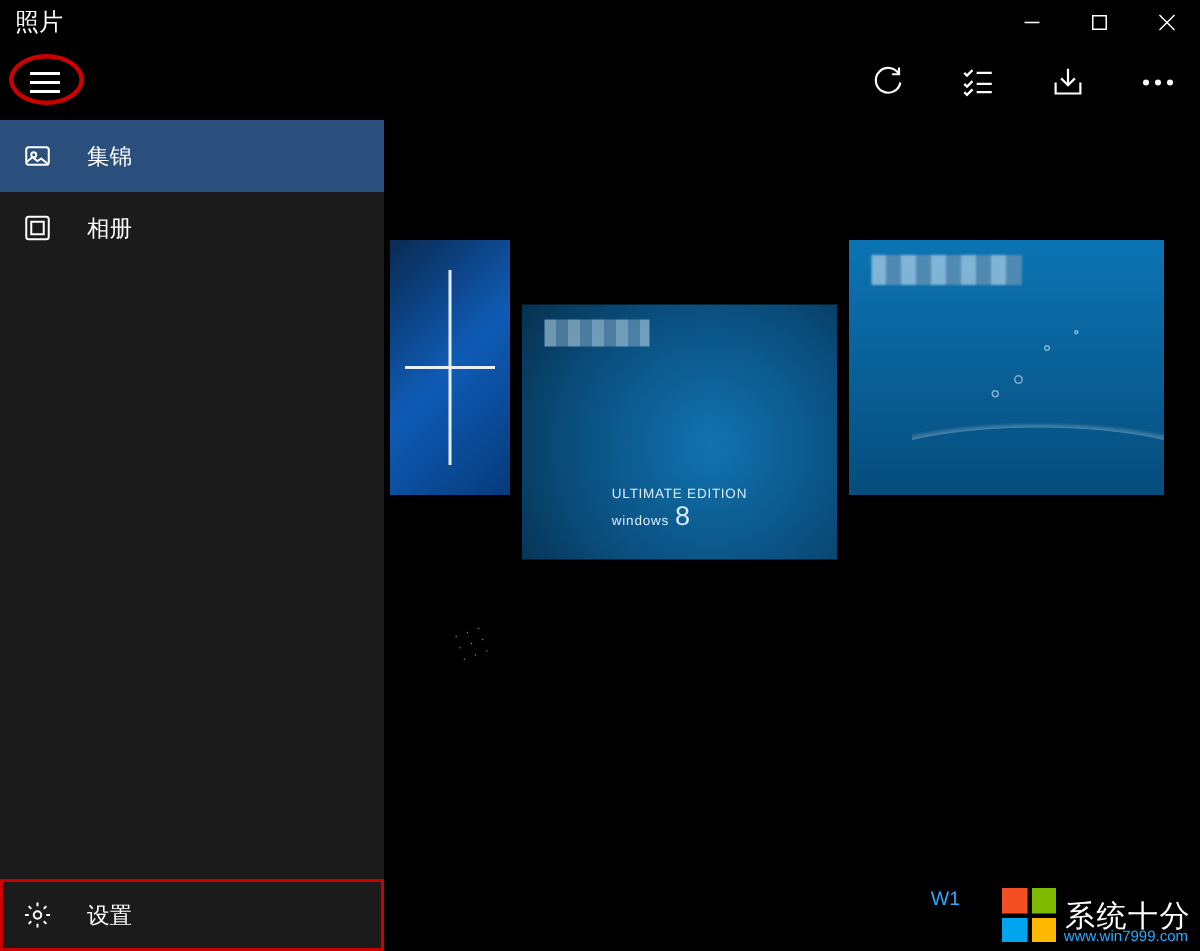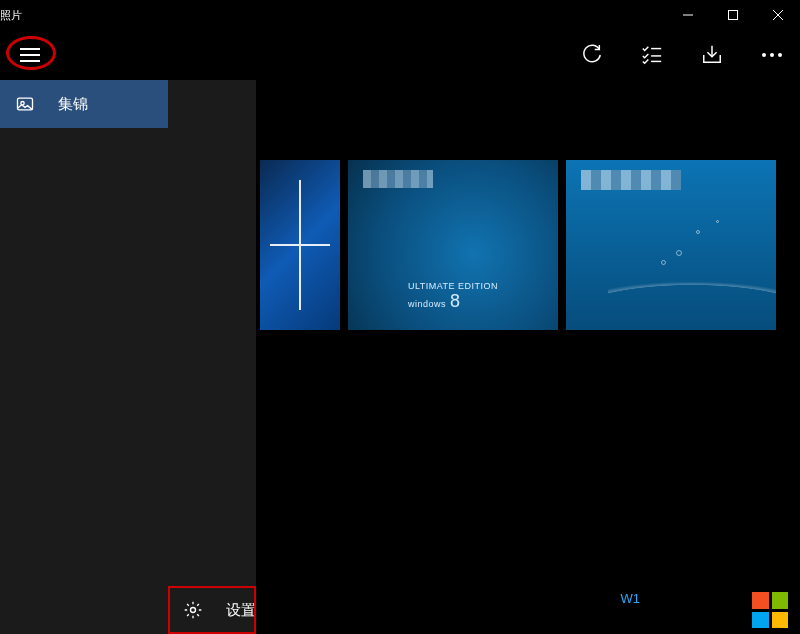--- a/index.html
+++ b/index.html
@@ -1,30 +1,30 @@
 <!DOCTYPE html>
 <html><head>
 <meta charset="utf-8">
 <style>
   * { margin: 0; padding: 0; box-sizing: border-box; font-family: "Microsoft YaHei", "Segoe UI", sans-serif; }
   body { width: 800px; height: 634px; background: #000; color: #fff; overflow: hidden; position: relative; }
 
   .titlebar { height: 30px; display: flex; align-items: center; justify-content: space-between; background: #000; }
-  .titlebar .title { font-size: 11px; }
+  .titlebar .title { font-size: 16px; padding-left: 10px; }
   .titlebar .win-controls { display: flex; }
   .titlebar .win-controls div { width: 45px; height: 30px; display: flex; align-items: center; justify-content: center; font-size: 12px; }
   .titlebar .win-controls div svg { stroke: #fff; fill: none; }
 
   .toolbar { height: 48px; display: flex; align-items: center; justify-content: flex-end; padding-right: 4px; background: #000; position: relative; border-bottom: 2px solid #000; margin-top:2px;}
   .toolbar .hamburger { position: absolute; left: 10px; top: 50%; transform: translateY(-50%); width: 40px; height: 30px; display: flex; align-items: center; justify-content: center; }
   .toolbar .hamburger .circle { position: absolute; left: -4px; top: -4px; width: 50px; height: 34px; border: 3px solid #c00; border-radius: 50%; pointer-events:none;}
   .toolbar .tool { width: 48px; height: 48px; display: flex; align-items: center; justify-content: center; margin-left: 12px; }
 
   .main { display: flex; height: calc(100% - 80px); }
-  .sidebar { width: 256px; background: #1b1b1b; display: flex; flex-direction: row; }
+  .sidebar { width: 256px; background: #1b1b1b; display: flex; flex-direction: column; }
   .sidebar .nav { flex: 1; }
   .sidebar-item { height: 48px; display: flex; align-items: center; padding-left: 14px; font-size: 15px; cursor: pointer; }
   .sidebar-item.active { background: #2a4f7c; }
   .sidebar-item.rect { outline: 2px solid #c00; outline-offset: -2px; }
   .sidebar-item .icon { width: 22px; height: 22px; margin-right: 22px; display: flex; align-items: center; justify-content: center; }
   .sidebar-item .icon svg { stroke: #fff; fill: none; }
   .sidebar .bottom { margin-top: auto; }
 
   .content { flex: 1; background: #000; position: relative; overflow: hidden; }
   .thumbs { display: flex; gap: 8px; position: absolute; top: 80px; left: 4px; }
@@ -33,21 +33,21 @@
     width: 80px;
     background: linear-gradient(135deg, #0a2a52 0%, #0f5bb5 50%, #063a7a 100%);
   }
   .thumb.t1::before {
     content:""; position:absolute; left:10px; top:20px; right:10px; bottom:20px;
     background:
       linear-gradient(#fff,#fff) 50% 0/2px 100% no-repeat,
       linear-gradient(#fff,#fff) 0 50%/100% 2px no-repeat;
     opacity:.9;
   }
-  .thumb.t2 { background: radial-gradient(circle at 60% 55%, #1173b0 0%, #0a4e7d 60%, #06314f 100%); }
+  .thumb.t2 { background: radial-gradient(circle at 60% 55%, #1173b0 0%, #0a4e7d 60%, #06314f 100%); margin-top: 43px; }
   .thumb.t2::after{
     content:""; position:absolute; left:15px; top:10px; width:70px; height:18px;
     background: repeating-linear-gradient(90deg, rgba(180,210,230,.6) 0 8px, rgba(120,160,190,.6) 8px 16px);
     filter: blur(0.5px);
   }
   .thumb.t2 .label{ position:absolute; left:50%; bottom:18px; transform:translateX(-50%); font-size:9px; color:#d6ecff; letter-spacing:.5px;}
   .thumb.t2 .label b{ font-size:18px; font-weight:300; margin-left:4px;}
   .thumb.t3 { width:210px; background: linear-gradient(180deg, #0c74b4 0%, #064d7c 100%); }
   .thumb.t3::before{
     content:""; position:absolute; left:20%; right:0; bottom:15px; height:60px;
@@ -156,20 +156,29 @@
         <span class="icon">
           <svg width="20" height="20" viewBox="0 0 24 24" stroke-width="1.6">
               <rect x="3" y="5" width="18" height="14" rx="2"></rect>
               <circle cx="9" cy="11" r="2"></circle>
               <path d="M3 17l5-4 4 3 3-2 6 5"></path>
             </svg>
         </span>
         <span>集锦</span>
       </div>
 
+      <div class="sidebar-item">
+        <span class="icon">
+          <svg width="20" height="20" viewBox="0 0 24 24" stroke-width="1.6">
+              <rect x="3" y="3" width="18" height="18" rx="2"></rect>
+              <rect x="7" y="7" width="10" height="10"></rect>
+            </svg>
+        </span>
+        <span>相册</span>
+      </div>
 
 
     </div>
 
     <div class="bottom">
       <div class="sidebar-item rect">
         <span class="icon">
           <svg width="20" height="20" viewBox="0 0 24 24" stroke-width="1.6">
               <circle cx="12" cy="12" r="3"></circle>
               <path d="M12 2v3M12 19v3M2 12h3M19 12h3M4.9 4.9l2.1 2.1M17 17l2.1 2.1M4.9 19.1l2.1-2.1M17 7l2.1-2.1"></path>
@@ -201,16 +210,20 @@
 
     <div class="content-link">W1</div>
 
     <div class="watermark">
       <div class="logo">
         <div></div>
           <div></div>
           <div></div>
           <div></div>
       </div>
+      <div>
+        <div class="txt">系统十分</div>
+        <div class="url">www.win7999.com</div>
+      </div>
     </div>
   </div>
 
 </div>
 
 </body></html>

